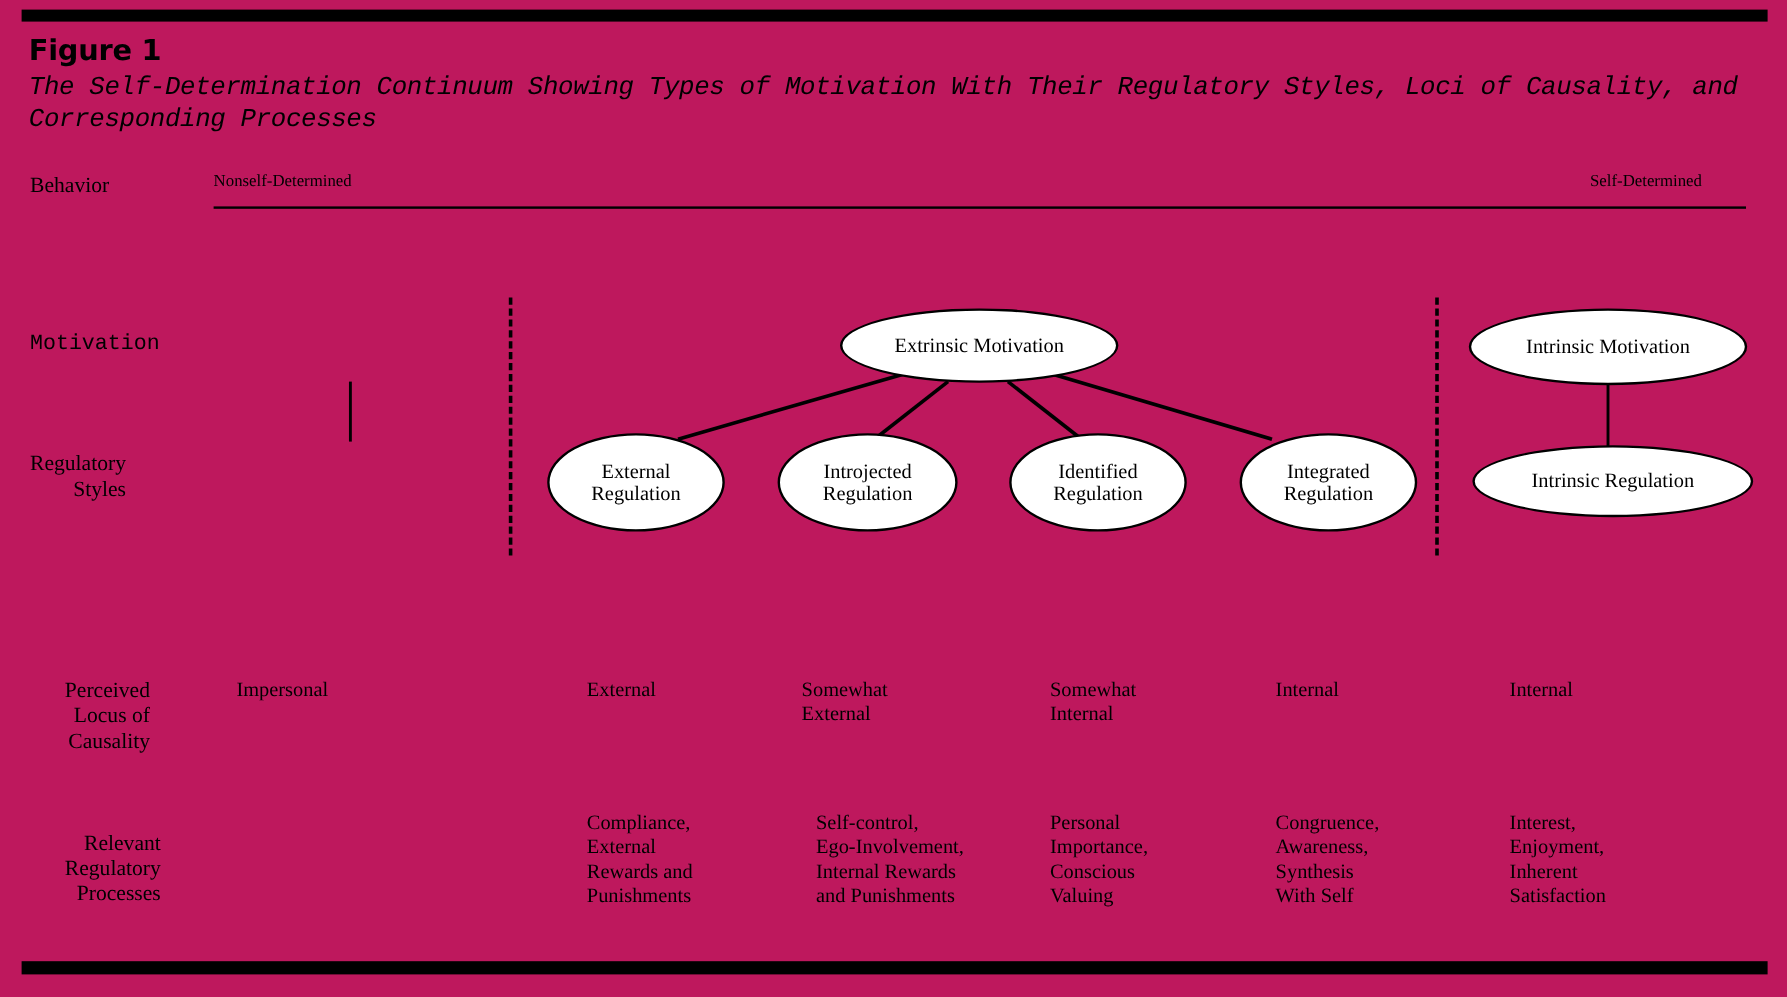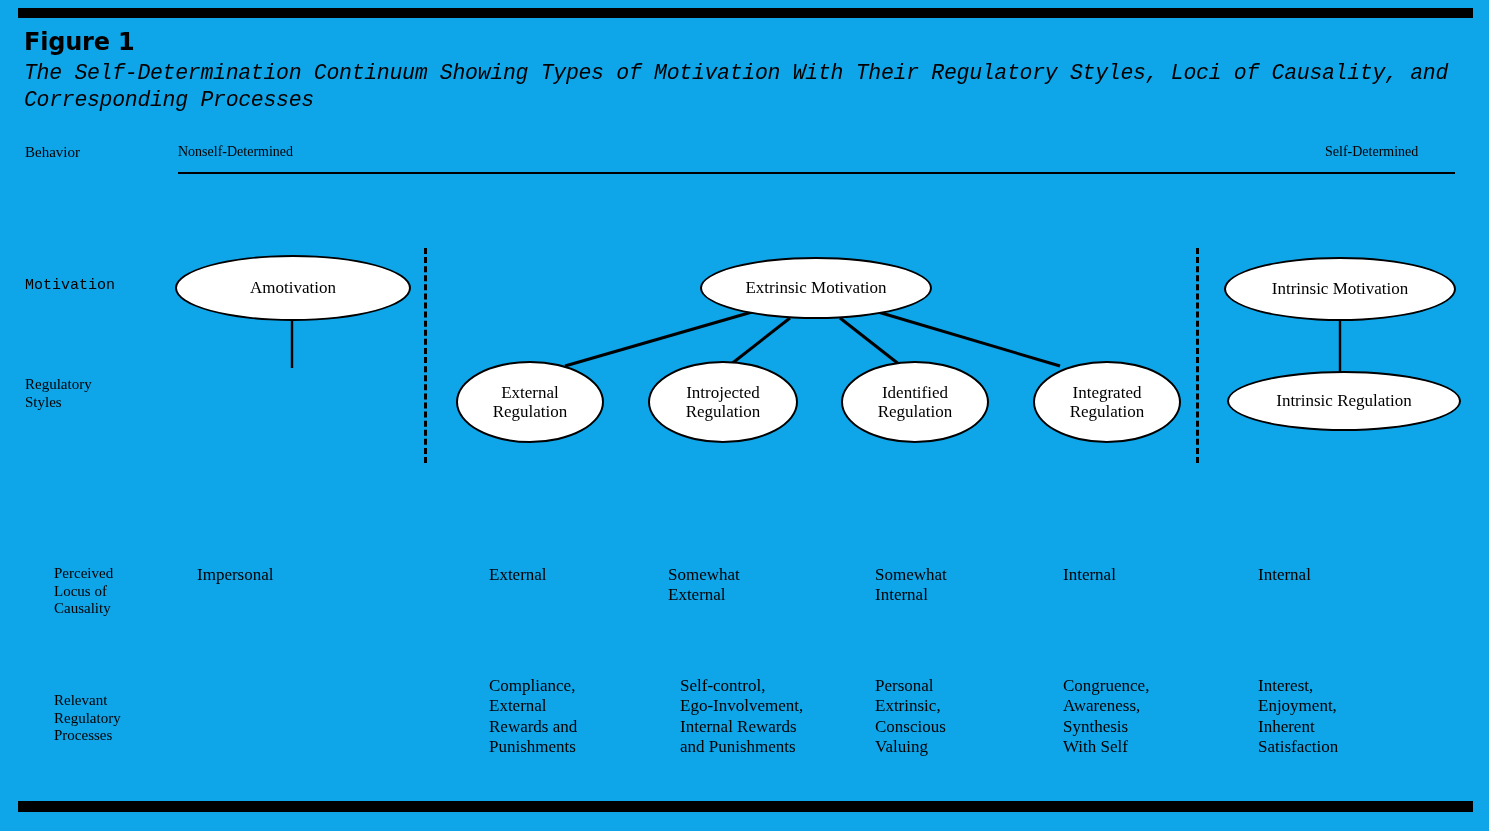--- a/index.html
+++ b/index.html
@@ -4,21 +4,21 @@
 <style>
   html, body {
     margin: 0;
     padding: 0;
     background: #ffffff;
   }
   #figure-root {
     position: relative;
     width: 1489px;
     height: 831px;
-    background: #0ea5e9;
+    background: #be185d;
     font-family: "Liberation Serif", "DejaVu Serif", serif;
     color: #000000;
     overflow: hidden;
   }
 
   
   .rule-top {
     position: absolute;
     left: 18px; top: 8px;
     width: 1455px; height: 10px;
@@ -48,23 +48,24 @@
     font-family: Liberation Mono, monospace;
     font-style: italic;
     font-size: 21.5px;
     line-height: 1.25;
     letter-spacing: -0.3px;
   }
 
   
   .row-label {
     position: absolute;
-    font-size: 15px;
+    font-size: 18px;
     line-height: 1.18;
     white-space: pre-line;
+    text-align: right;
   }
 
   
   .continuum-line {
     position: absolute;
     left: 178px; top: 172px;
     width: 1277px; height: 2px;
     background: #000000;
   }
   .continuum-end {
@@ -146,21 +147,20 @@
 
   <svg class="connectors" viewBox="0 0 1489 831">
     <line x1="292" y1="318" x2="292" y2="368" stroke="#000" stroke-width="2.4"></line>
     <line x1="1340" y1="320" x2="1340" y2="372" stroke="#000" stroke-width="2.4"></line>
     <line x1="752" y1="312" x2="565" y2="366" stroke="#000" stroke-width="3"></line>
     <line x1="790" y1="318" x2="730" y2="365" stroke="#000" stroke-width="3"></line>
     <line x1="840" y1="318" x2="900" y2="365" stroke="#000" stroke-width="3"></line>
     <line x1="878" y1="312" x2="1060" y2="366" stroke="#000" stroke-width="3"></line>
   </svg>
 
-  <div class="node" style="left:175px; top:255px; width:236px; height:66px;">Amotivation</div>
   <div class="node" style="left:1224px; top:257px; width:232px; height:64px;">Intrinsic Motivation</div>
   <div class="node" style="left:700px; top:257px; width:232px; height:62px;">Extrinsic Motivation</div>
 
   <div class="node" style="left:456px; top:361px; width:148px; height:82px;">External
 Regulation</div>
   <div class="node" style="left:648px; top:361px; width:150px; height:82px;">Introjected
 Regulation</div>
   <div class="node" style="left:841px; top:361px; width:148px; height:82px;">Identified
 Regulation</div>
   <div class="node" style="left:1033px; top:361px; width:148px; height:82px;">Integrated
@@ -178,21 +178,21 @@
 
   <div class="col-text" style="left:489px; top:676px;">Compliance,
 External
 Rewards and
 Punishments</div>
   <div class="col-text" style="left:680px; top:676px;">Self-control,
 Ego-Involvement,
 Internal Rewards
 and Punishments</div>
   <div class="col-text" style="left:875px; top:676px;">Personal
-Extrinsic,
+Importance,
 Conscious
 Valuing</div>
   <div class="col-text" style="left:1063px; top:676px;">Congruence,
 Awareness,
 Synthesis
 With Self</div>
   <div class="col-text" style="left:1258px; top:676px;">Interest,
 Enjoyment,
 Inherent
 Satisfaction</div>

